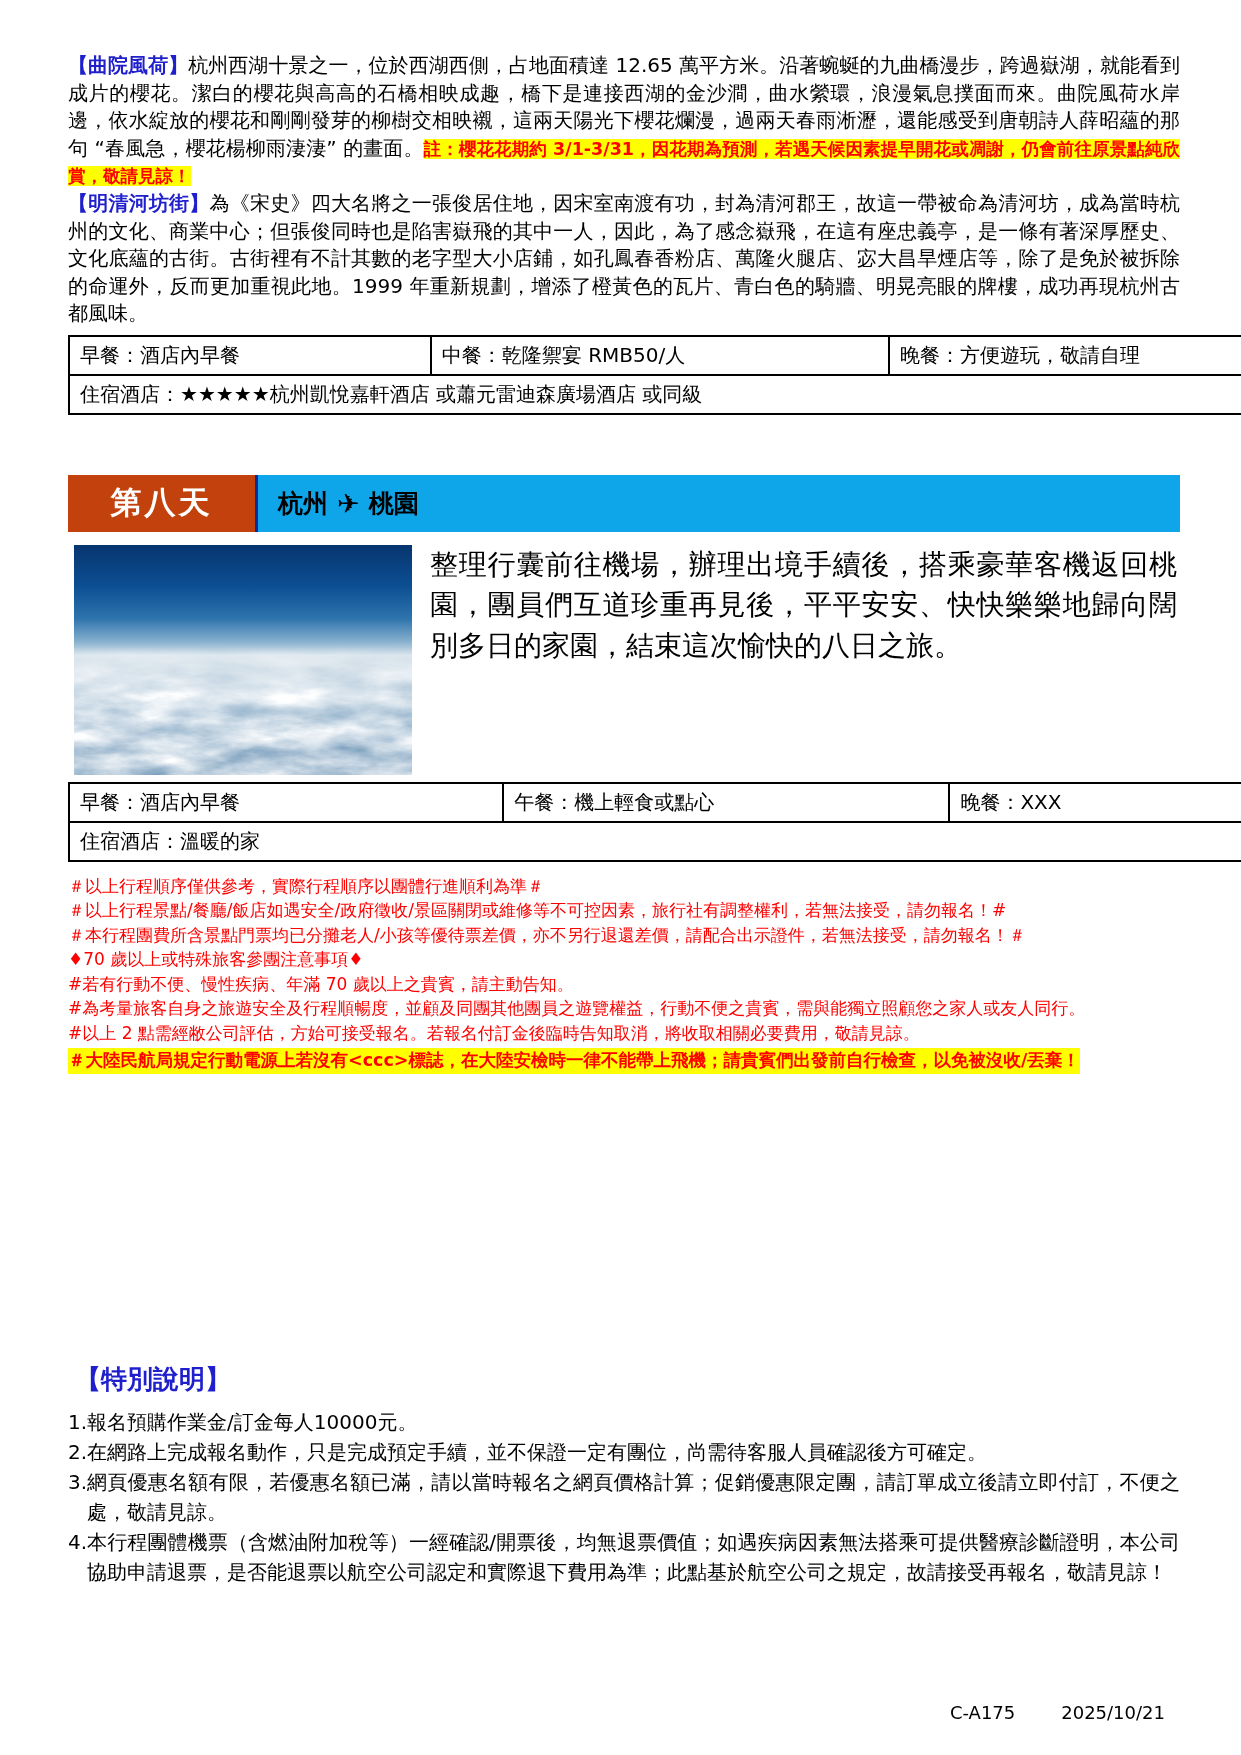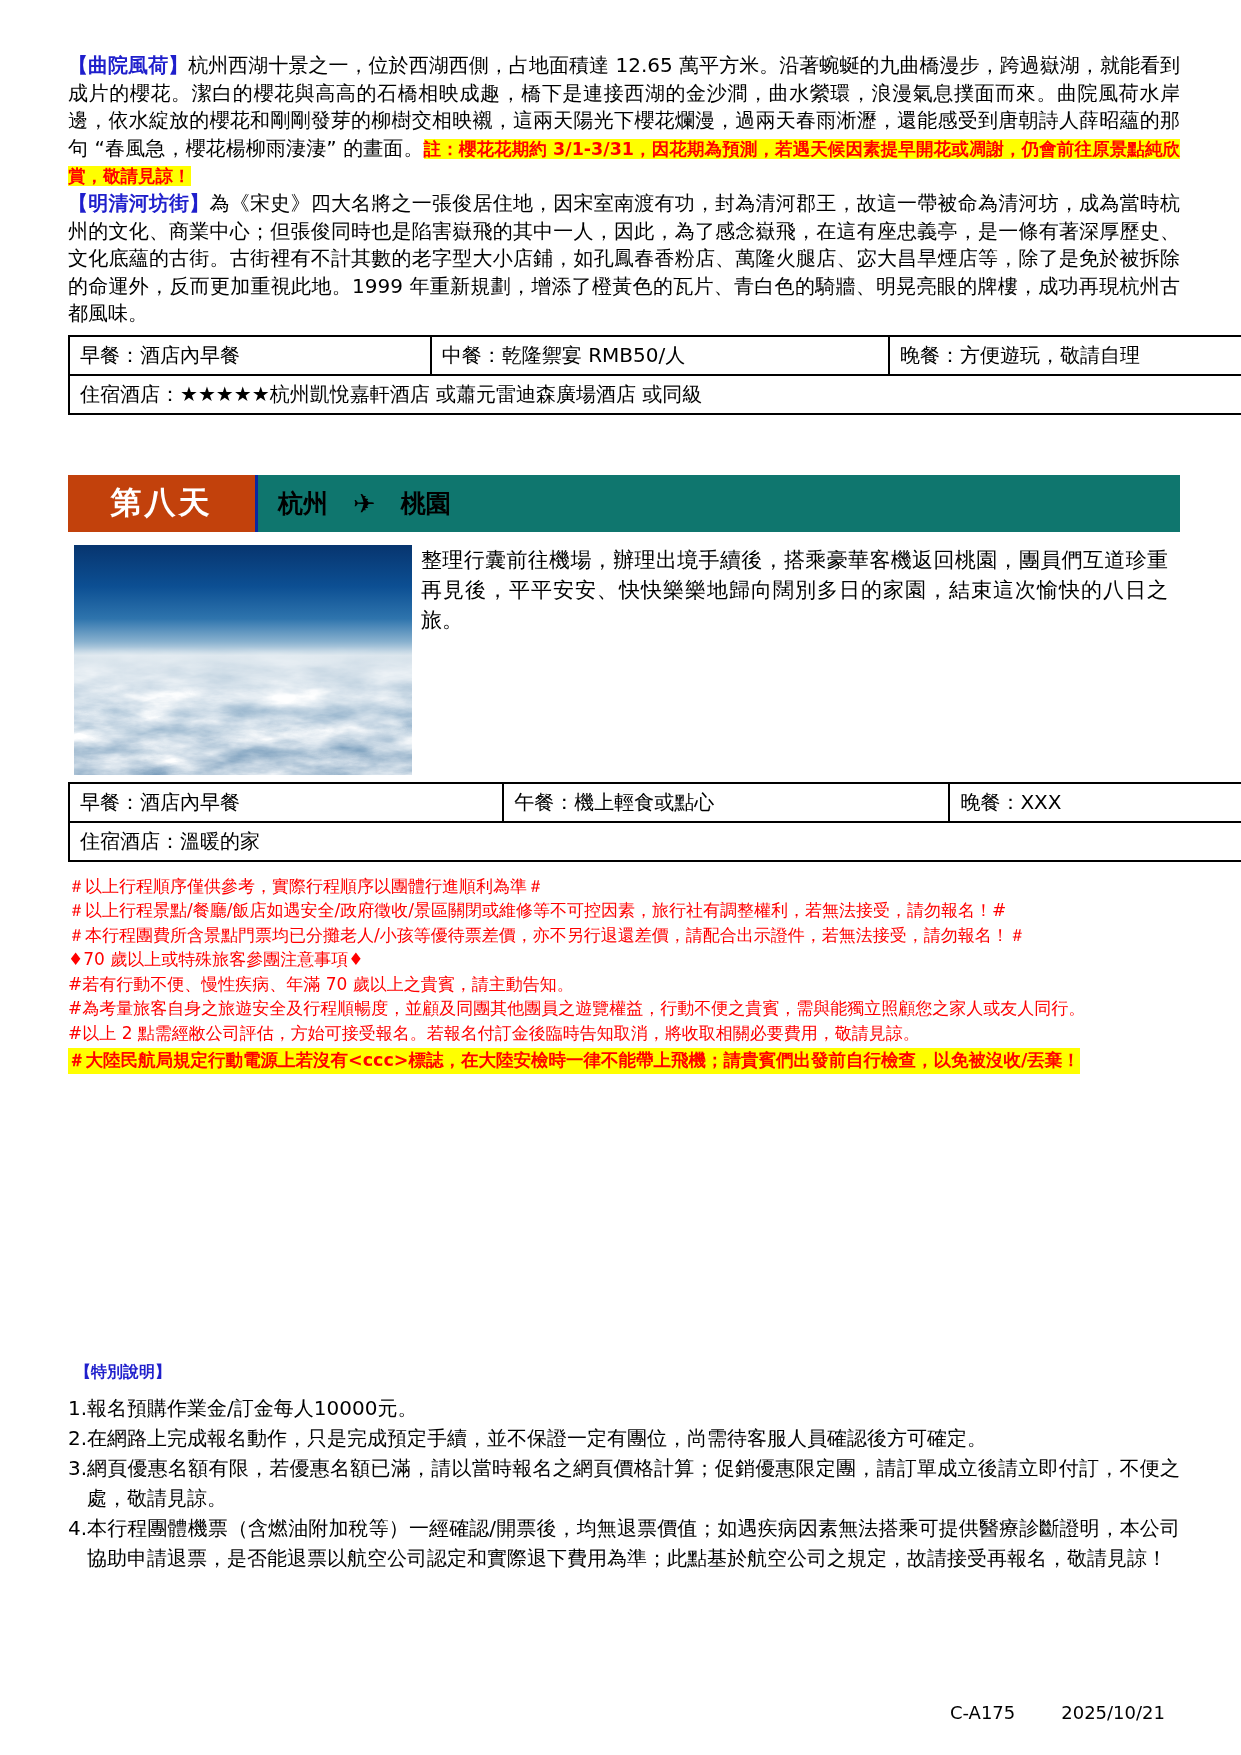--- a/index.html
+++ b/index.html
@@ -20,35 +20,35 @@
   table.meals.t1 col.c1{width:30%} table.meals.t1 col.c2{width:38%} table.meals.t1 col.c3{width:32%}
   table.meals.t2 col.c1{width:36%} table.meals.t2 col.c2{width:37%} table.meals.t2 col.c3{width:27%}
   
   .day-band { display:flex; margin-top:60px; height:57px; width:1112px; }
   .day-label {
     width:190px; background:#c2410c; color:#ffffff; font-weight:bold; font-size:31px;
     display:flex; align-items:center; justify-content:center; letter-spacing:3px;
     border-right:3px solid #0a28a0;
   }
   .day-route {
-    flex:1; background:#0f766e; display:flex; align-items:center;
-    font-size:25px; font-weight:bold; padding-left:20px; gap:25px; color:#000;
+    flex:1; background:#0ea5e9; display:flex; align-items:center;
+    font-size:25px; font-weight:bold; padding-left:20px; gap:9px; color:#000;
   }
   .plane { display:inline-block; font-weight:normal; font-size:27px; }
   
   .day8-flex { display:flex; margin-top:13px; }
   .cloud-photo { width:338px; height:230px; flex:0 0 auto; margin-left:6px; display:block; }
-  .day8-text { font-size:21px; line-height:1.44; text-align:justify; margin-left:9px; width:747px; }
+  .day8-text { font-size:28px; line-height:1.44; text-align:justify; margin-left:18px; width:747px; }
   
   .notices { margin-top:12px; font-size:17px; line-height:1.44; color:#ff0000; }
   .notice-line { white-space:normal; }
   .notice-highlight { background:#ffff00; font-weight:bold; font-size:17.5px; display:inline-block; margin-top:3px; line-height:1.45; }
   
   .spacer { height:288px; }
-  .special-title { color:#1f1fcc; font-size:16px; font-weight:bold; margin:0 0 10px 7px; }
+  .special-title { color:#1f1fcc; font-size:26px; font-weight:bold; margin:0 0 10px 7px; }
   .special-list { font-size:20px; line-height:1.5; }
   .special-item { display:flex; }
   .special-item .num { flex:0 0 auto; }
   .special-item .txt { flex:1; text-align:justify; }
   
   .footer {
     position:absolute; bottom:32px; left:68px; right:76px;
     display:flex; justify-content:flex-end; align-items:baseline; gap:46px; font-size:18px; color:#000;
   }
   .footer .code-title { display:flex; gap:17px; }

